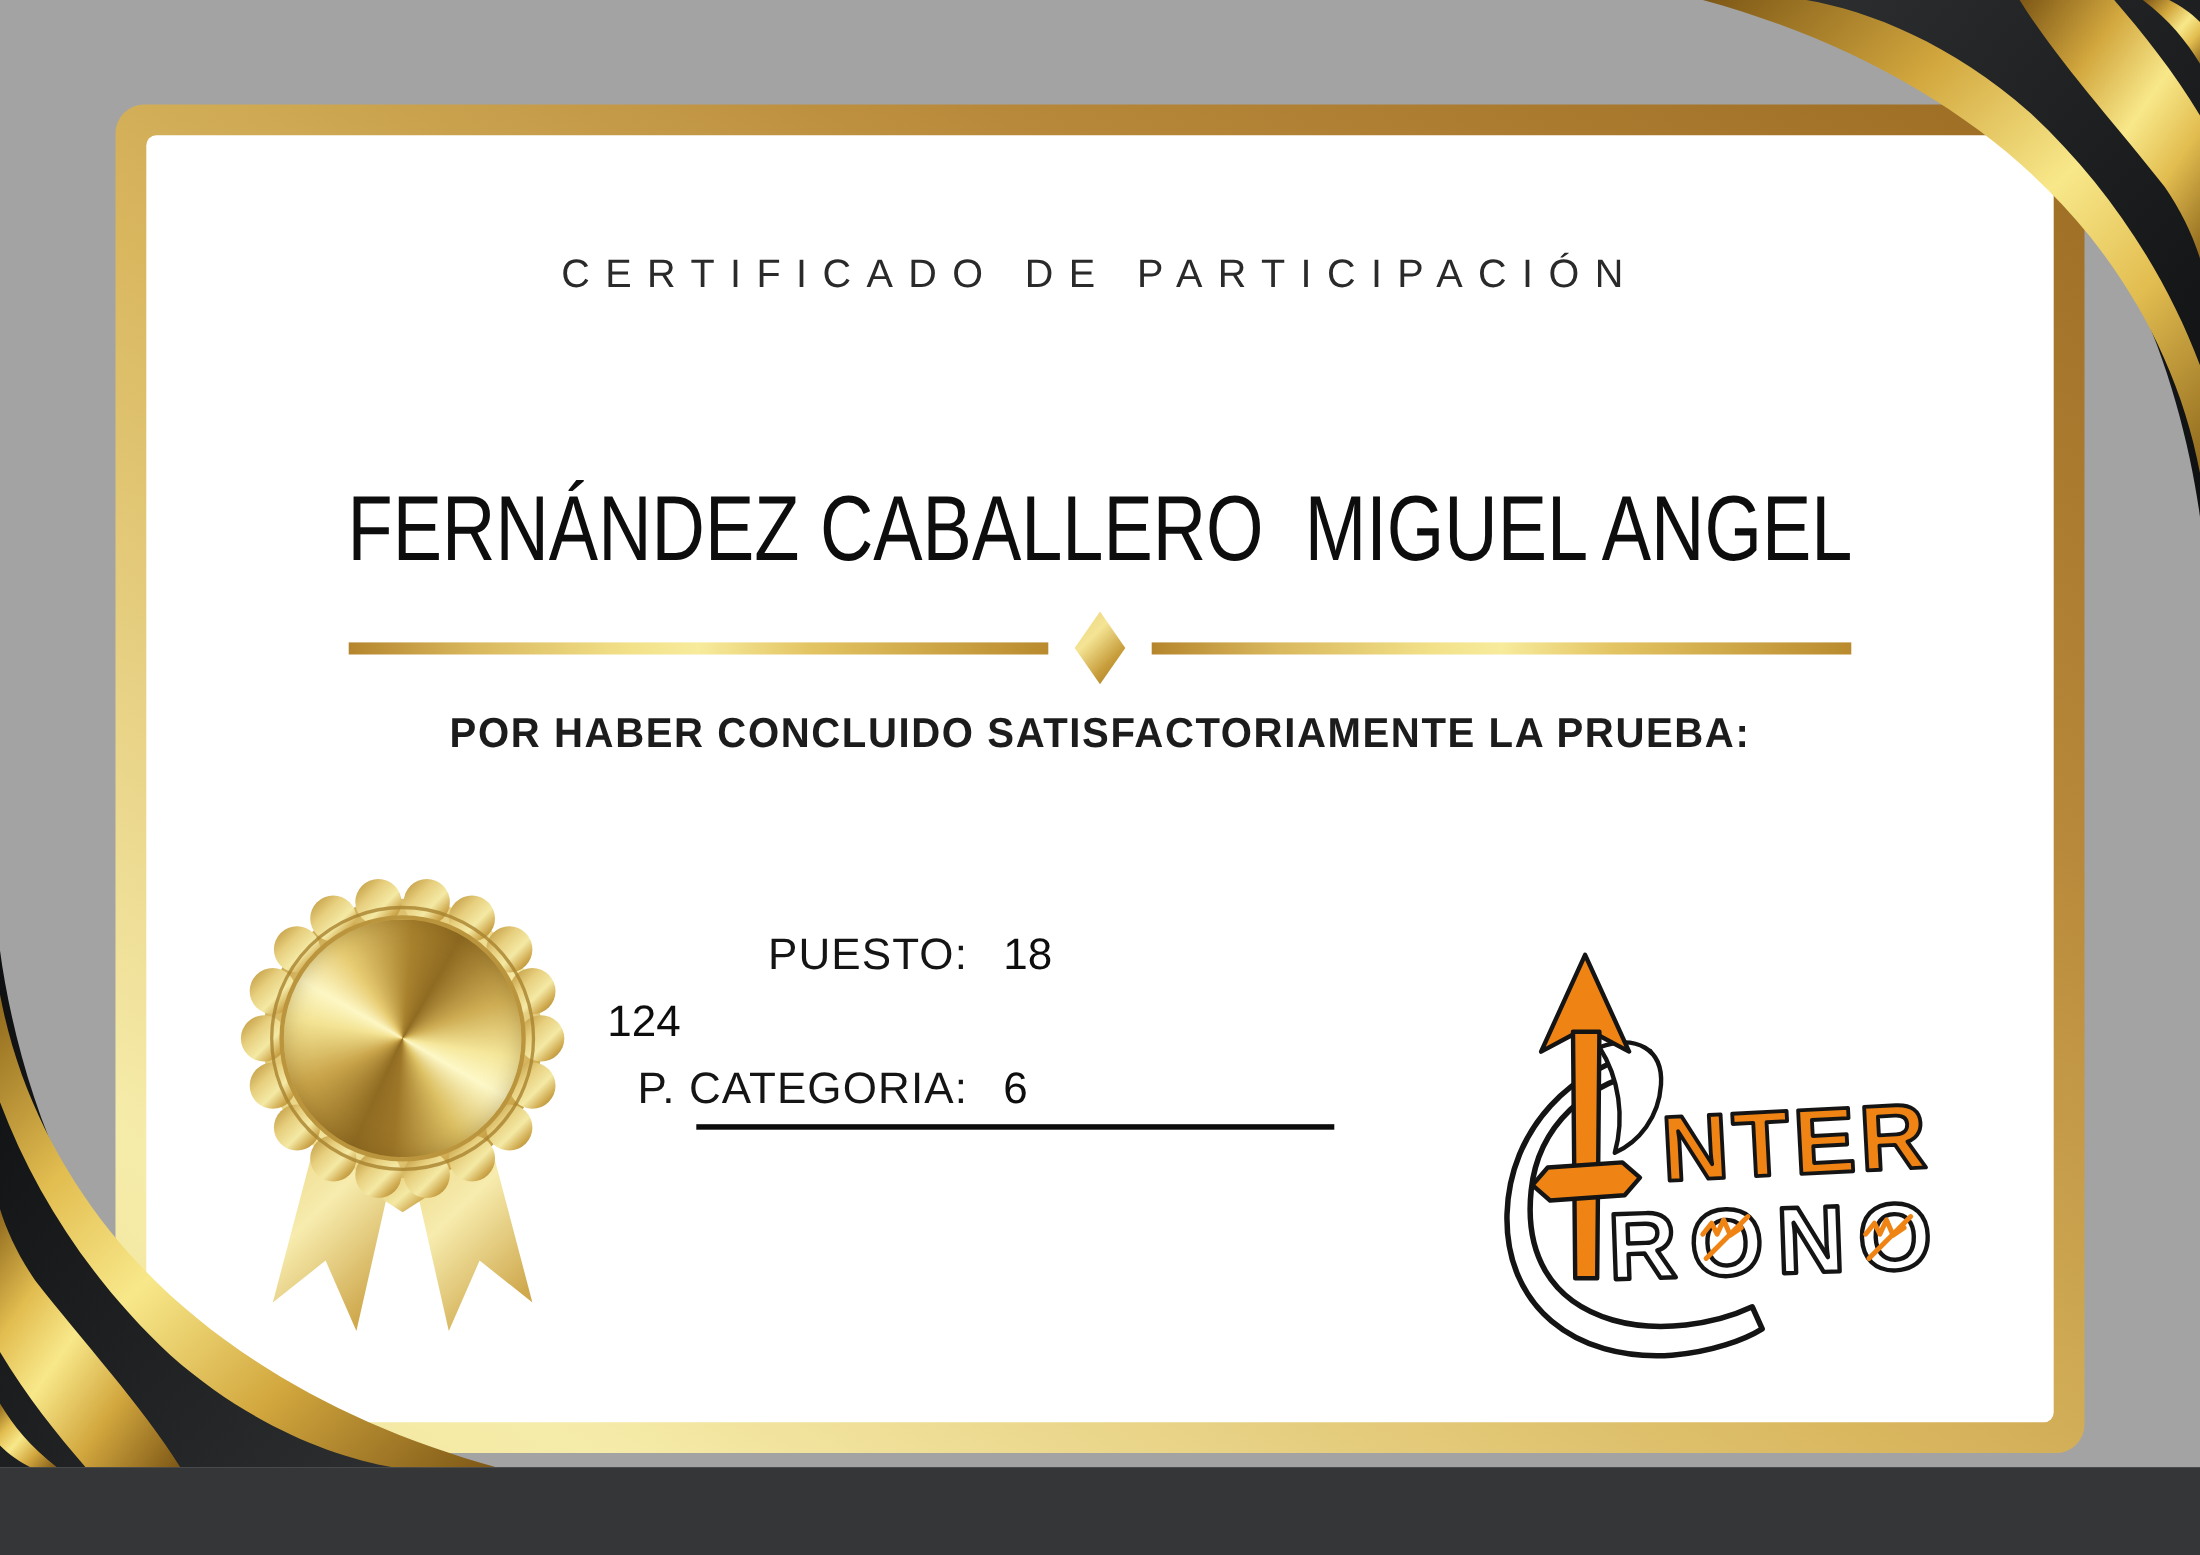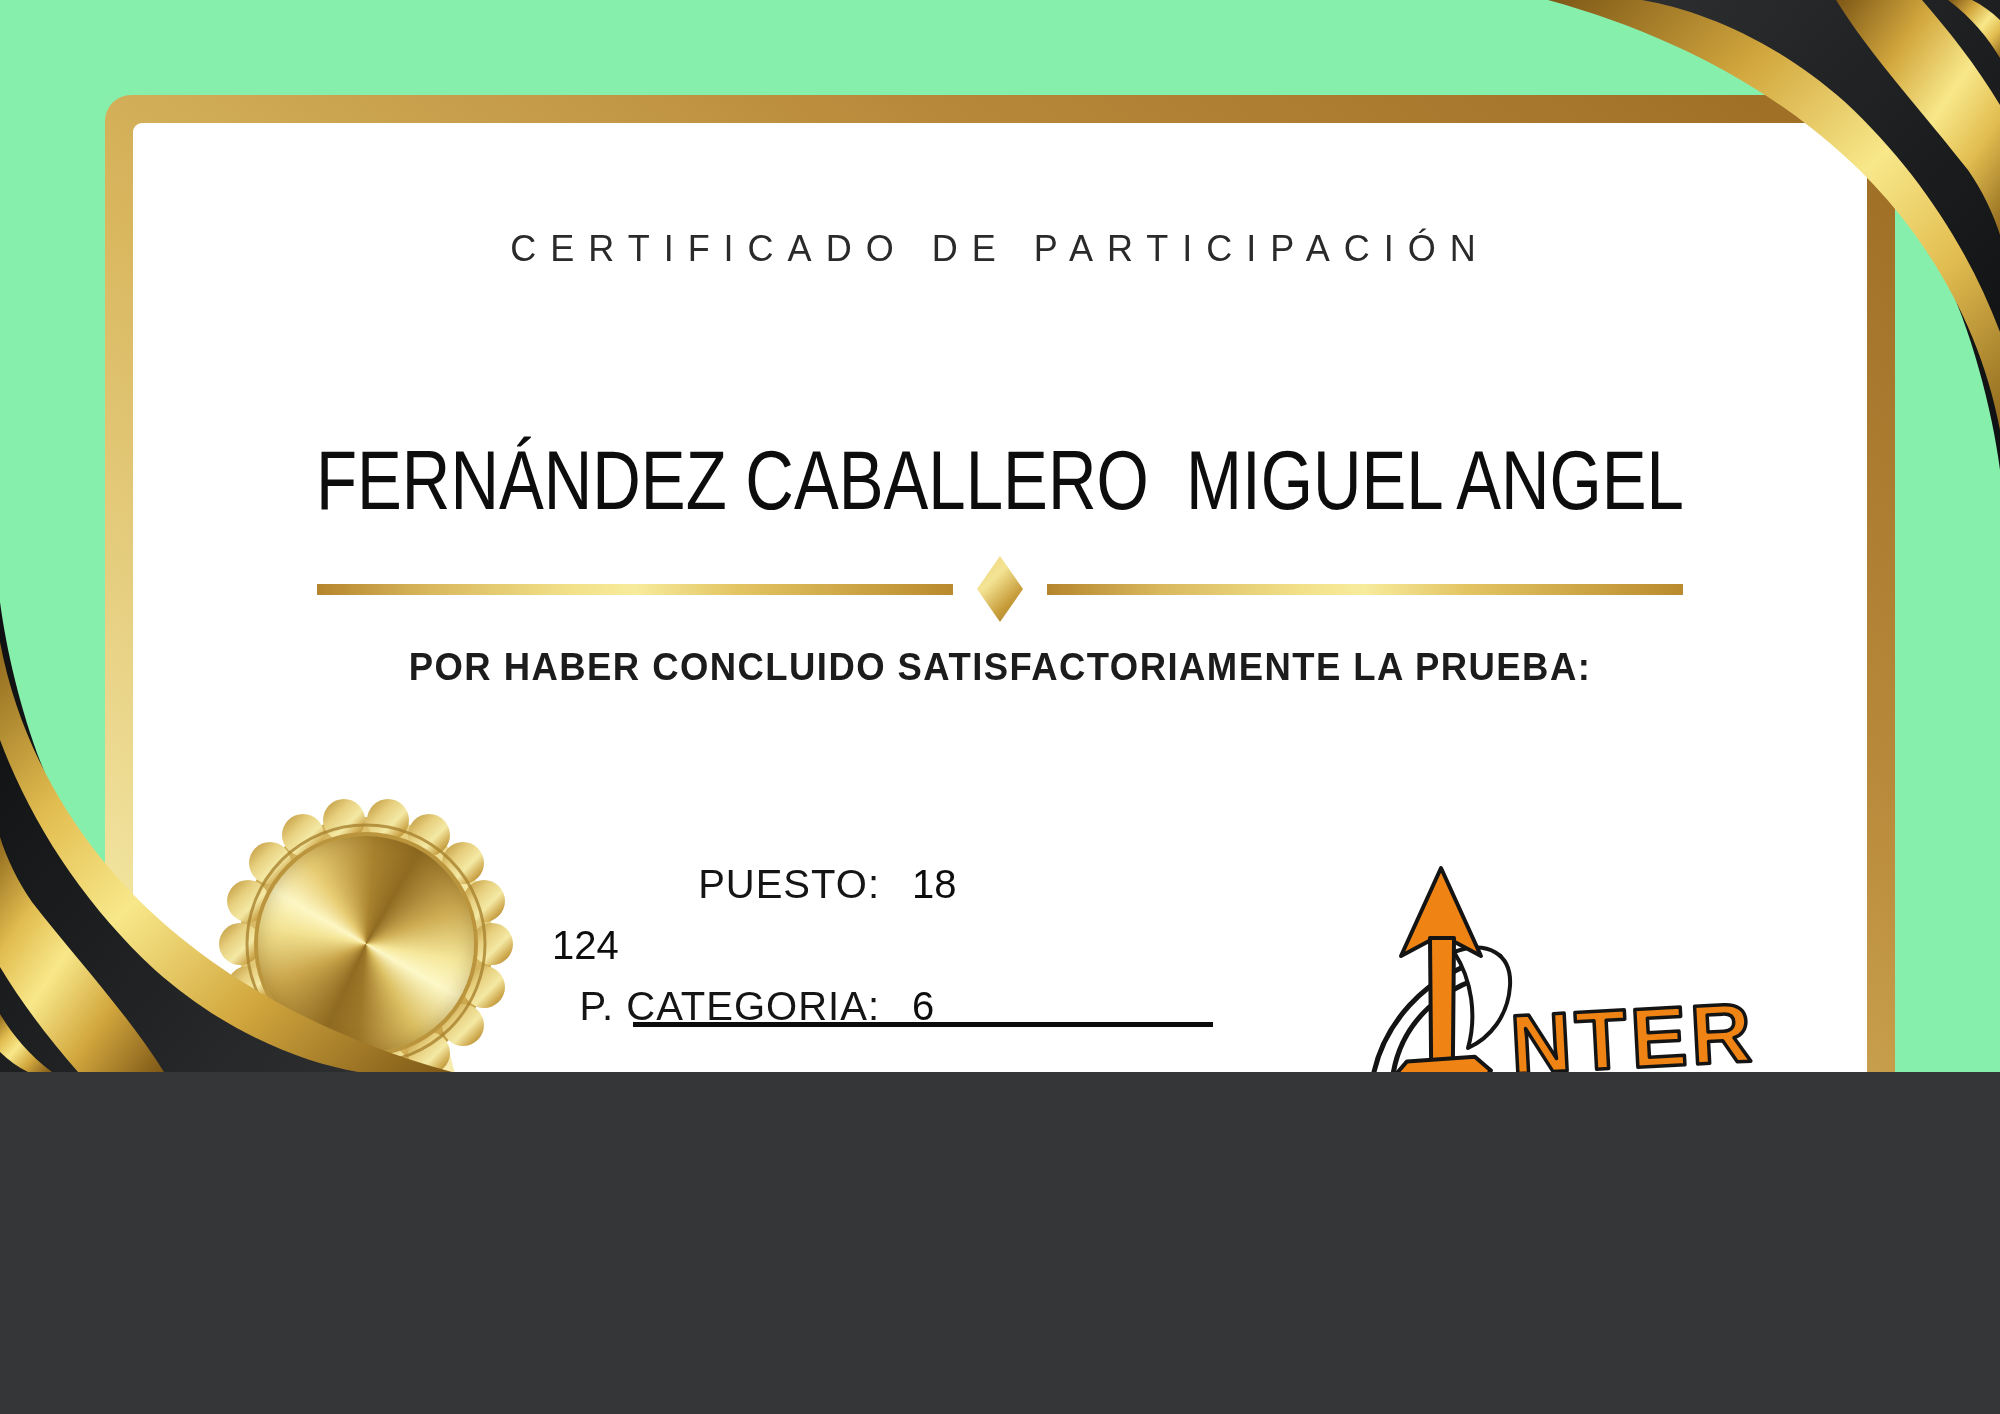--- a/index.html
+++ b/index.html
@@ -1,16 +1,16 @@
 <!DOCTYPE html>
 <html><head>
 <meta charset="utf-8">
 <style>
   html,body{margin:0;padding:0;background:#343637;}
-  .page{position:relative;width:2000px;height:1072px;background:#86efac;overflow:hidden;
+  .page{position:relative;width:2000px;height:1334px;background:#a3a3a3;overflow:hidden;
         font-family:"Liberation Sans",sans-serif;}
 
   
   .frame{position:absolute;left:105px;top:95px;width:1790px;height:1226px;border-radius:26px;
          background:linear-gradient(to bottom left,#9c6c24 0%,#b8893a 28%,#d9b75f 55%,#f6ecaa 88%,#f1e59a 100%);}
   .frame-inner{position:absolute;left:28px;top:28px;right:28px;bottom:28px;background:#ffffff;border-radius:9px;}
 
   
   .title{position:absolute;top:228px;left:0;width:100%;text-align:center;
          font-size:36px;letter-spacing:14px;color:#2a2a2a;font-weight:400;}
@@ -23,21 +23,21 @@
   .divider{position:absolute;top:556px;left:50%;transform:translateX(-50%);width:1366px;
            display:flex;align-items:center;gap:24px;}
   .divider .bar{flex:1;height:11px;
      background:linear-gradient(90deg,#b5852d 0%,#d9b85e 18%,#f2e189 40%,#f7eb9c 50%,#e3c463 66%,#b98a2e 100%);}
   .divider .diamond{width:46px;height:66px;flex:0 0 auto;
      background:linear-gradient(135deg,#e9d27c 0%,#f4e494 35%,#c79c3a 70%,#a1751f 100%);
      clip-path:polygon(50% 0,100% 50%,50% 100%,0 50%);}
 
   
   .stats{position:absolute;left:520px;top:846px;width:620px;}
-  .stat-row{display:flex;align-items:flex-end;height:61px;}
+  .stat-row{display:flex;align-items:flex-start;height:61px;}
   .stat-label{flex:0 0 360px;text-align:right;font-size:40px;letter-spacing:1px;color:#151515;}
   .stat-value{margin-left:32px;font-size:40px;color:#0d0d0d;}
   .sign-line{position:absolute;left:633px;top:1022px;width:580px;height:5px;background:#0c0c0c;}
 
   
   .medal-svg{position:absolute;left:206px;top:784px;}
   .medal-disc{position:absolute;left:254px;top:832px;width:224px;height:224px;border-radius:50%;
      border:4px solid #bb953d;box-sizing:border-box;
      background:conic-gradient(from 205deg at 50% 50%,
         #8f6b22 0deg,#c9a44a 40deg,#f3e393 75deg,#fdf7c5 95deg,#e8cd74 120deg,#a9822e 160deg,

